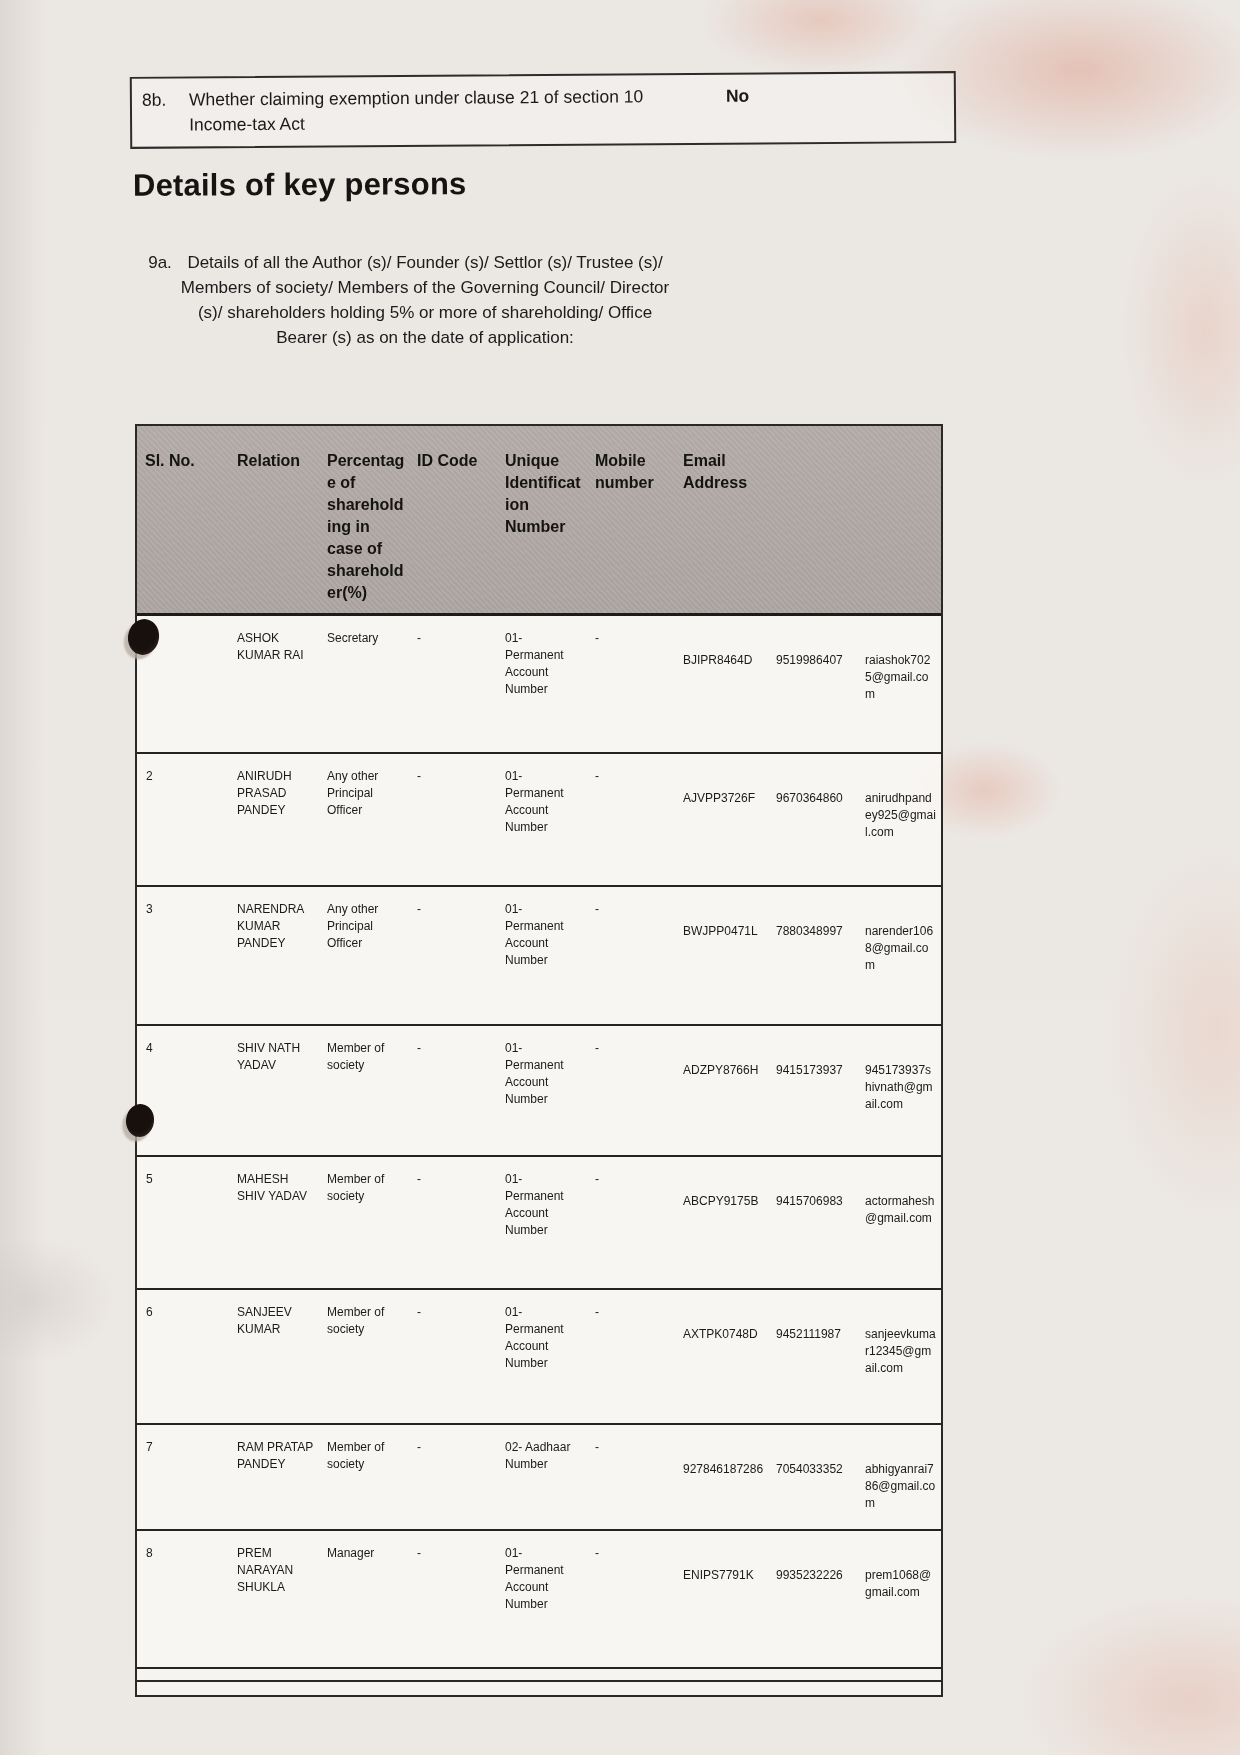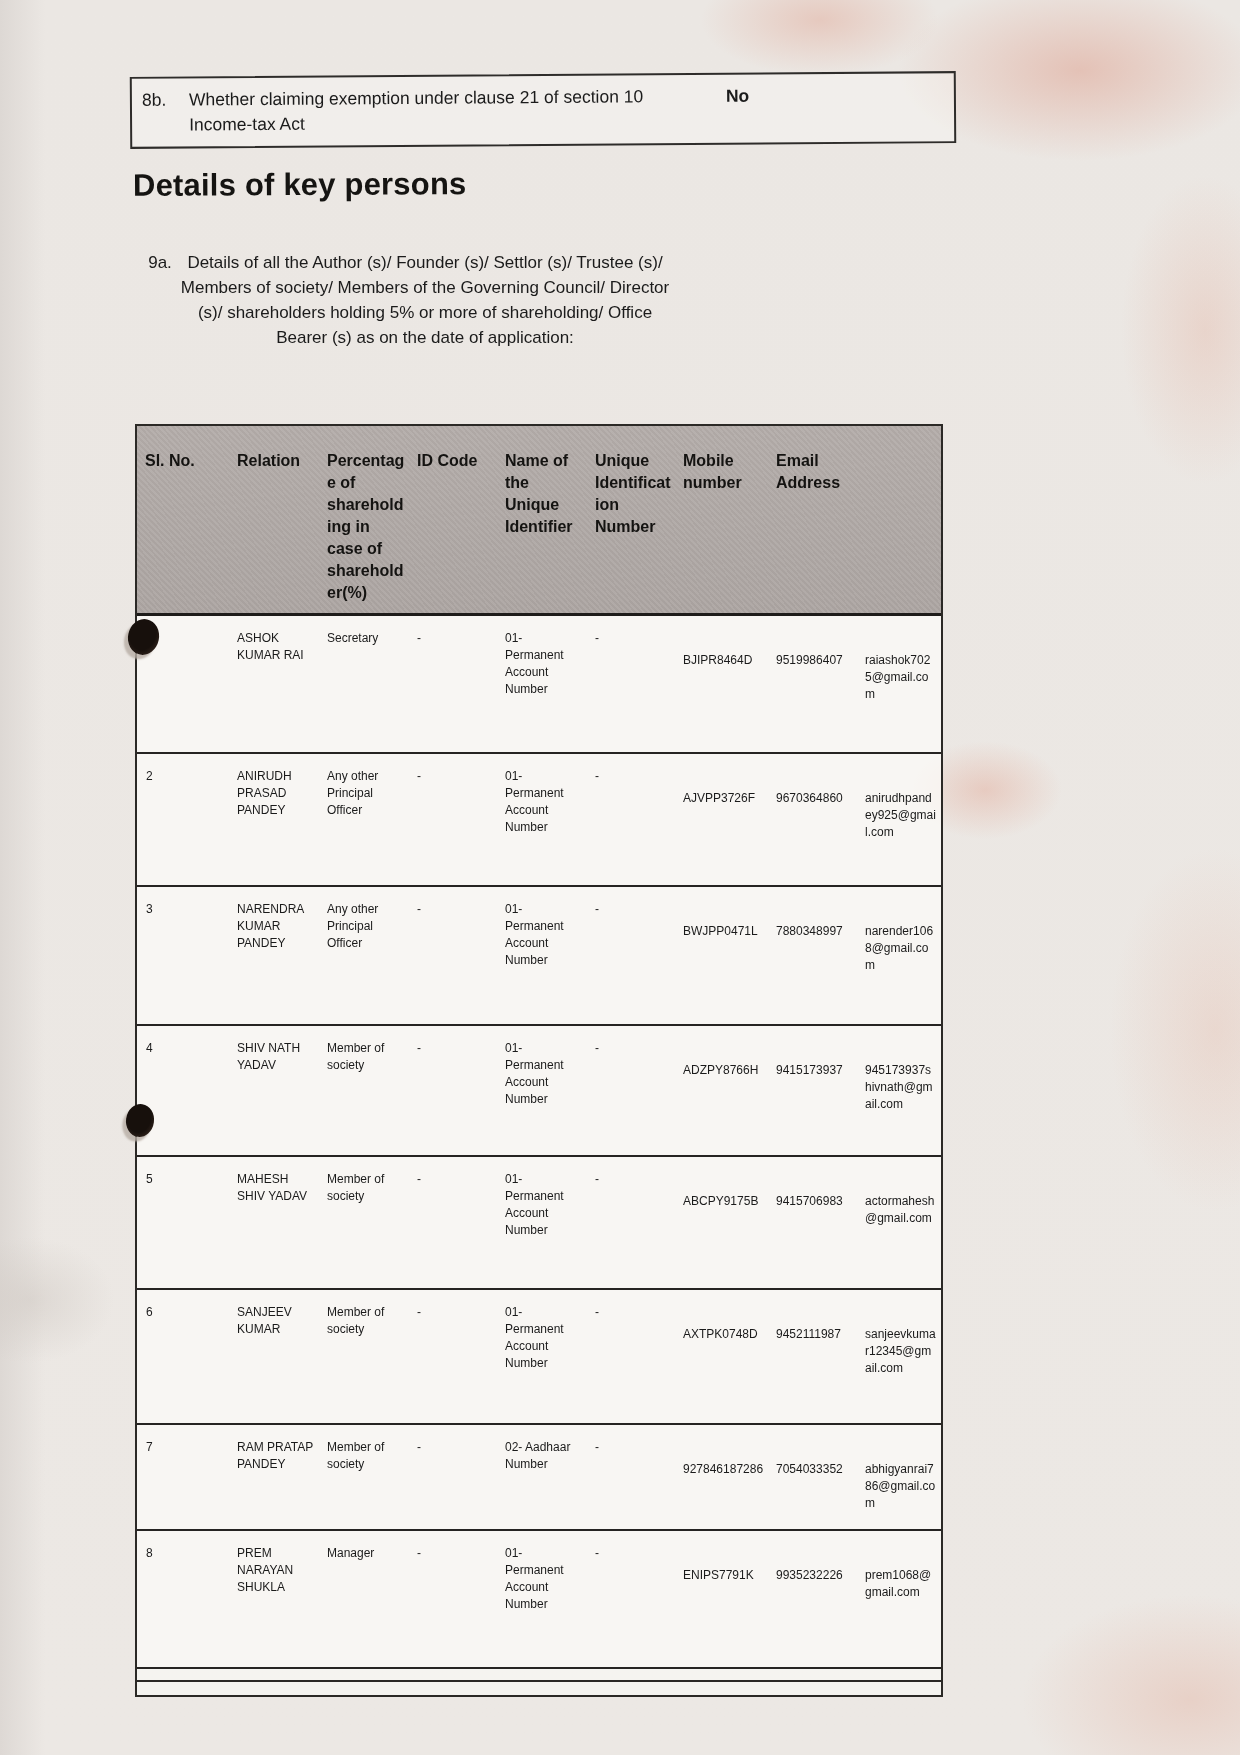--- a/index.html
+++ b/index.html
@@ -114,21 +114,20 @@
     <span class="q-num">9a.</span>
     <span class="q-text">Details of all the Author (s)/ Founder (s)/ Settlor (s)/ Trustee (s)/ Members of society/ Members of the Governing Council/ Director (s)/ shareholders holding 5% or more of shareholding/ Office Bearer (s) as on the date of application:</span>
   </section>
 
   <div class="kp-table">
     <div class="kp-header kp-grid">
       <div class="hc">Sl. No.</div>
       <div class="hc">Relation</div>
       <div class="hc">Percentage of shareholding in case of shareholder(%)</div>
       <div class="hc">ID Code</div>
-      <div class="hc">Name of the Unique Identifier</div>
       <div class="hc">Unique Identification Number</div>
       <div class="hc">Mobile number</div>
       <div class="hc">Email Address</div>
     </div>
 
     <div id="kp-body">
   <div class="kp-row kp-grid">
     <div class="cell c0">1</div>
     <div class="cell c1">ASHOK KUMAR RAI</div>
     <div class="cell c2">Secretary</div>

